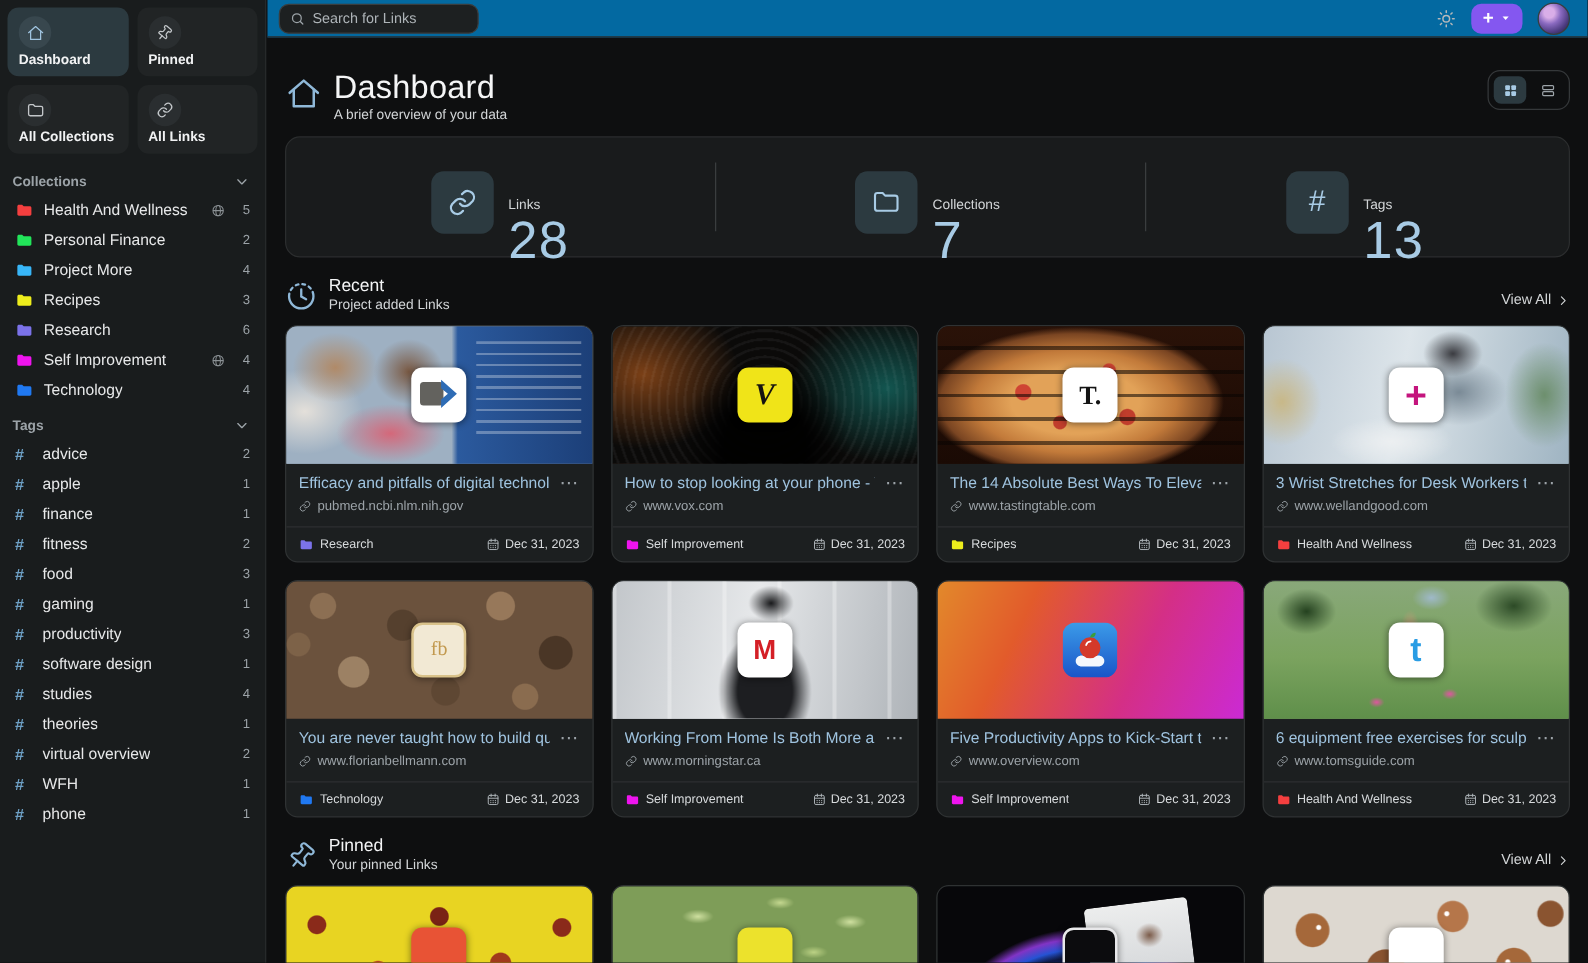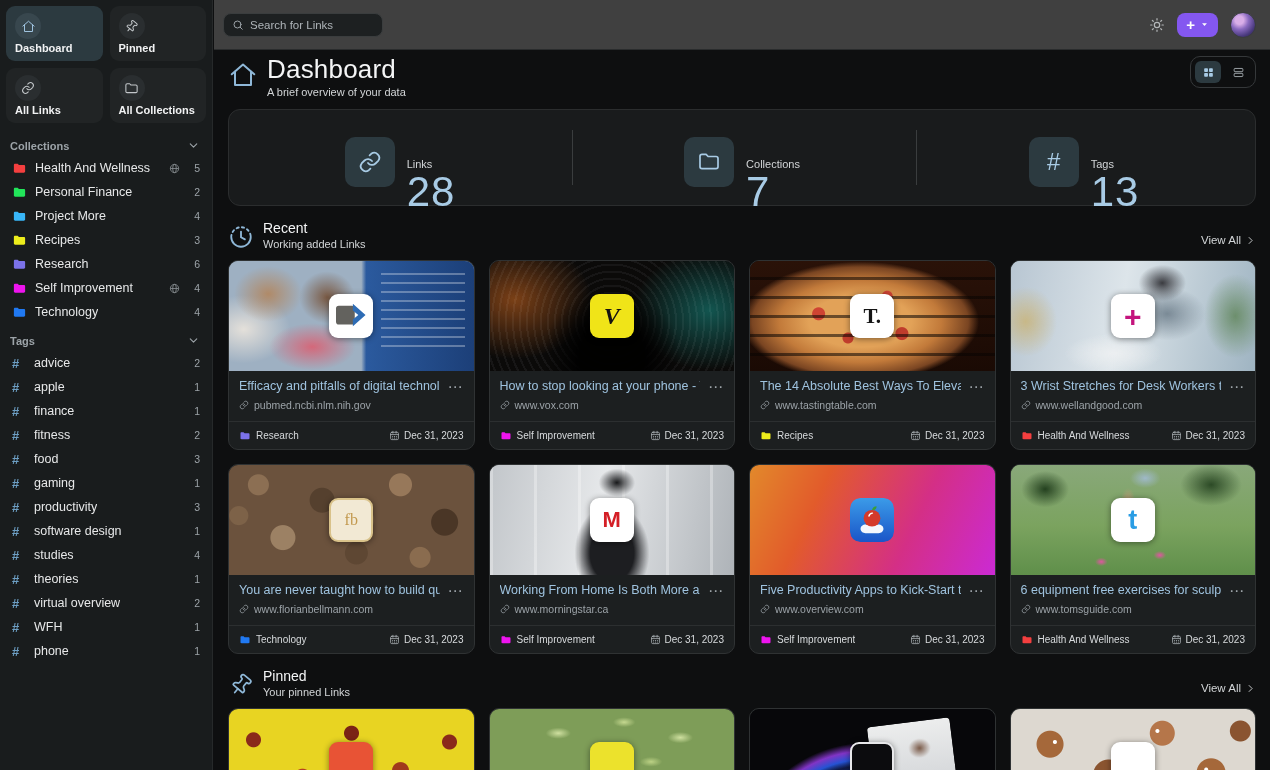--- a/index.html
+++ b/index.html
@@ -24,21 +24,21 @@
     font-size:12.5px; color:#e7e8e9; cursor:pointer; }
   .side-item .ic-folder { width:15px; height:15px; flex:0 0 auto; }
   .side-item .hash { width:14px; color:#6d9fc4; font-weight:700; font-size:13px; flex:0 0 auto; }
   .side-name { white-space:nowrap; overflow:hidden; text-overflow:ellipsis; }
   .side-count { margin-left:auto; color:#9ca3a8; font-size:10.5px; }
   .globe { margin-left:auto; color:#8a9094; display:flex; }
   .globe .ic { width:11px; height:11px; }
   .globe + .side-count { margin-left:6px; }
 
   
-  .topbar { position:absolute; left:214px; top:0; right:0; height:50px; background:#404040;
+  .topbar { position:absolute; left:214px; top:0; right:0; height:30px; background:#0369a1;
     border-bottom:1px solid #2a2c2d; display:flex; align-items:center;
     justify-content:space-between; padding:0 14px 0 9px; }
   .search { width:160px; height:24px; background:#1d2021; border:1px solid #3a3d3e;
     border-radius:8px; display:flex; align-items:center; gap:6px; padding:0 8px; }
   .search .ic { width:12px; height:12px; color:#9ca3a8; flex:0 0 auto; }
   .search input { background:transparent; border:none; outline:none; color:#d7dadc;
     font-size:11.5px; width:100%; font-family:inherit; }
   .search input::placeholder { color:#aeb4b8; }
   .topbar-right { display:flex; align-items:center; gap:12px; }
   .icon-btn { background:none; border:none; color:#b5b8ba; cursor:pointer; display:flex; }
@@ -312,33 +312,33 @@
     <div class="tile">
       <span class="tile-icon-wrap">
           <svg class="ic" width="15" height="15">
             <use href="#i-pin"></use>
           </svg>
         </span>
       <span class="tile-label">Pinned</span>
     </div>
     <div class="tile">
       <span class="tile-icon-wrap">
+          <svg class="ic" width="15" height="15">
+            <use href="#i-folder-line"></use>
+          </svg>
+        </span>
+      <span class="tile-label">All Collections</span>
+    </div>
+    <div class="tile">
+      <span class="tile-icon-wrap">
           <svg class="ic" width="14" height="14">
             <use href="#i-link"></use>
           </svg>
         </span>
       <span class="tile-label">All Links</span>
-    </div>
-    <div class="tile">
-      <span class="tile-icon-wrap">
-          <svg class="ic" width="15" height="15">
-            <use href="#i-folder-line"></use>
-          </svg>
-        </span>
-      <span class="tile-label">All Collections</span>
     </div>
   </div>
 
   <div class="side-header">
     <span>Collections</span>
     <svg class="ic" width="13" height="13">
         <use href="#i-chev-down"></use>
       </svg>
   </div>
 
@@ -561,21 +561,21 @@
       <div class="stat-div d2"></div>
   </section>
 
   <div class="section-head">
     <div class="sh-left">
       <svg class="ic ic-big">
           <use href="#i-clock"></use>
         </svg>
       <div>
         <div class="sh-title">Recent</div>
-        <div class="sh-sub">Working added Links</div>
+        <div class="sh-sub">Project added Links</div>
       </div>
     </div>
     <div class="view-all">
       <span>View All</span>
       <svg class="ic">
           <use href="#i-chev-right"></use>
         </svg>
     </div>
   </div>
 

